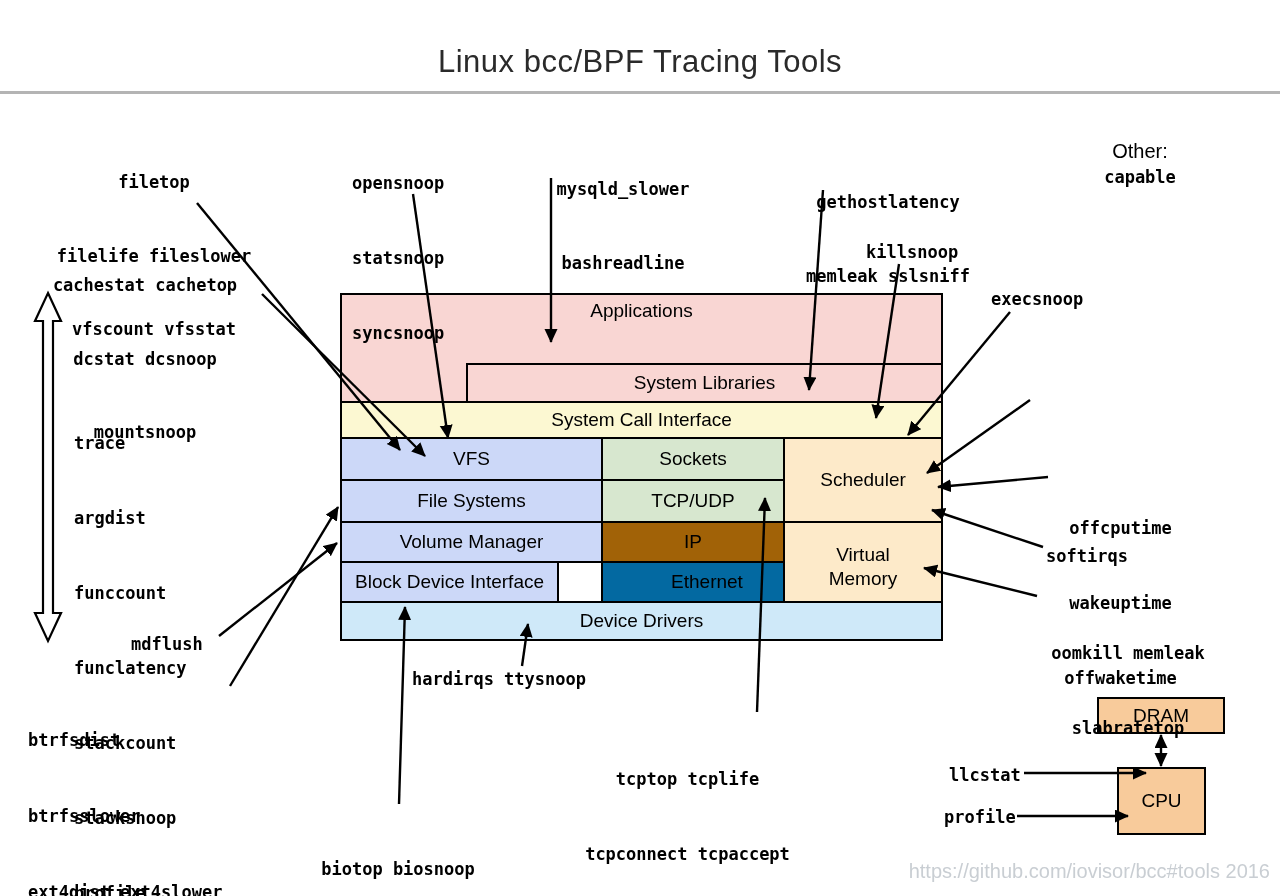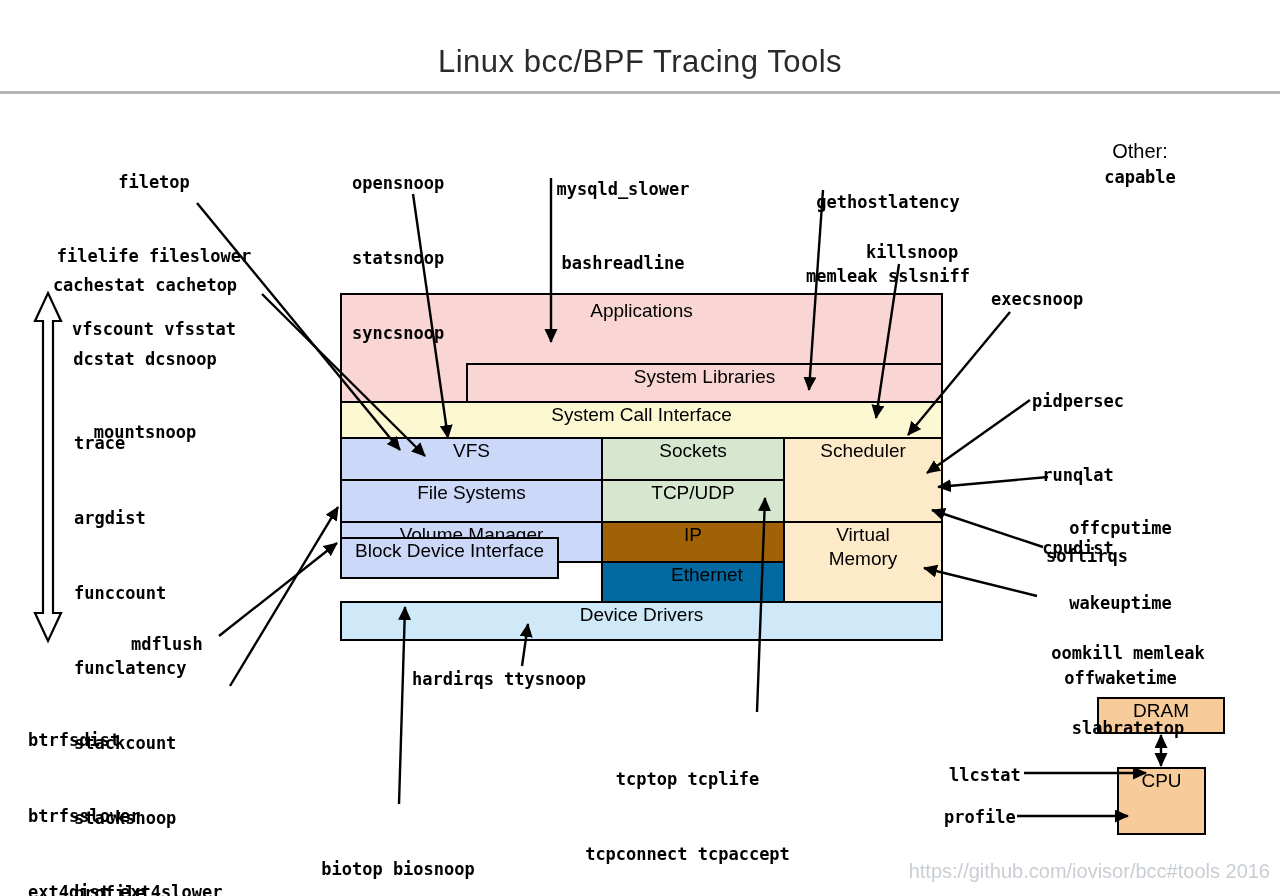--- a/index.html
+++ b/index.html
@@ -6,21 +6,21 @@
   html,body { width:1280px; height:896px; }
   body { font-family:"Liberation Sans",sans-serif; background:#fff; }
   .canvas { position:relative; width:1280px; height:896px; background:#fff; overflow:hidden; }
 
   .title { position:absolute; top:44px; left:0; width:1280px; text-align:center;
            font-size:31px; color:#2a2a2a; letter-spacing:.5px; z-index:6; }
   .title-rule { position:absolute; top:91px; left:0; width:1280px; height:3px;
                 background:#b4b4b4; z-index:6; }
 
   .boxes { position:absolute; inset:0; z-index:1; }
-  .box { position:absolute; border:2px solid #000; display:flex; align-items:flex-start;
+  .box { position:absolute; border:2px solid #000; display:flex; align-items:center;
          justify-content:center; font-size:19px; color:#000; text-align:center;
          white-space:pre-line; line-height:24px; }
   .box.label-top { align-items:flex-start; }
   .box.label-top span { margin-top:4px; }
 
   svg.arrows { position:absolute; left:0; top:0; z-index:5; }
 
   .lbl { z-index:6; }
   .mono { position:absolute; font-family:"DejaVu Sans Mono","Liberation Mono",monospace;
           font-weight:bold; font-size:17px; color:#000; line-height:24.5px; white-space:pre; }
@@ -52,21 +52,21 @@
 
     <div class="box" style="left: 340px; top: 437px; width: 263px; height: 44px; background-color: rgb(204, 216, 248);">
       <span>VFS</span>
     </div>
     <div class="box" style="left: 340px; top: 479px; width: 263px; height: 44px; background-color: rgb(204, 216, 248);">
       <span>File Systems</span>
     </div>
     <div class="box" style="left: 340px; top: 521px; width: 263px; height: 42px; background-color: rgb(204, 216, 248);">
       <span>Volume Manager</span>
     </div>
-    <div class="box" style="left: 340px; top: 537px; width: 219px; height: 42px; background-color: rgb(204, 216, 248);">
+    <div class="box" style="left: 340px; top: 561px; width: 219px; height: 42px; background-color: rgb(204, 216, 248);">
       <span>Block Device Interface</span>
     </div>
 
     <div class="box" style="left: 601px; top: 437px; width: 184px; height: 44px; background-color: rgb(215, 231, 207);">
       <span>Sockets</span>
     </div>
     <div class="box" style="left: 601px; top: 479px; width: 184px; height: 44px; background-color: rgb(215, 231, 207);">
       <span>TCP/UDP</span>
     </div>
     <div class="box" style="left: 601px; top: 521px; width: 184px; height: 42px; background-color: #a16207;">
@@ -155,25 +155,20 @@
   </div>
 
   <div class="lbl center" style="position:absolute;left:1080px;top:140px;width:120px;">
     <div class="sans-label">Other:</div>
     <div class="mono-line">capable</div>
   </div>
 
   <div class="mono lbl" style="left:866px;top:240px;">killsnoop</div>
   <div class="mono lbl" style="left:991px;top:287px;">execsnoop</div>
 
-  <div class="mono lbl center" style="left:1013px;top:340px;width:130px;">
-    <span>pidpersec</span>
-    <span>runqlat</span>
-    <span>cpudist</span>
-  </div>
 
   <div class="mono lbl center" style="left:1048px;top:466px;width:145px;line-height:25px;">
     <span>offcputime</span>
     <span>wakeuptime</span>
     <span>offwaketime</span>
   </div>
 
   <div class="mono lbl" style="left:1046px;top:544px;">softirqs</div>
 
   <div class="mono lbl center" style="left:1028px;top:591px;width:200px;line-height:25px;">

